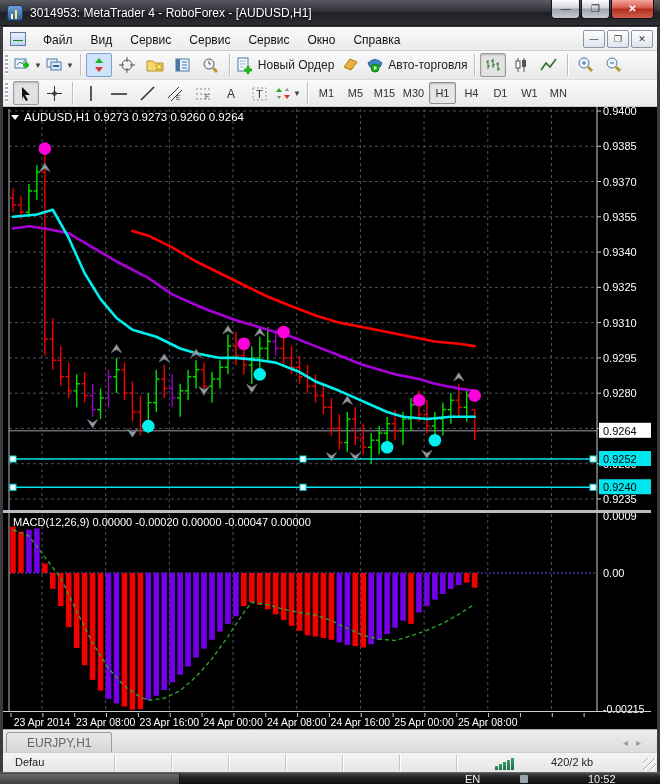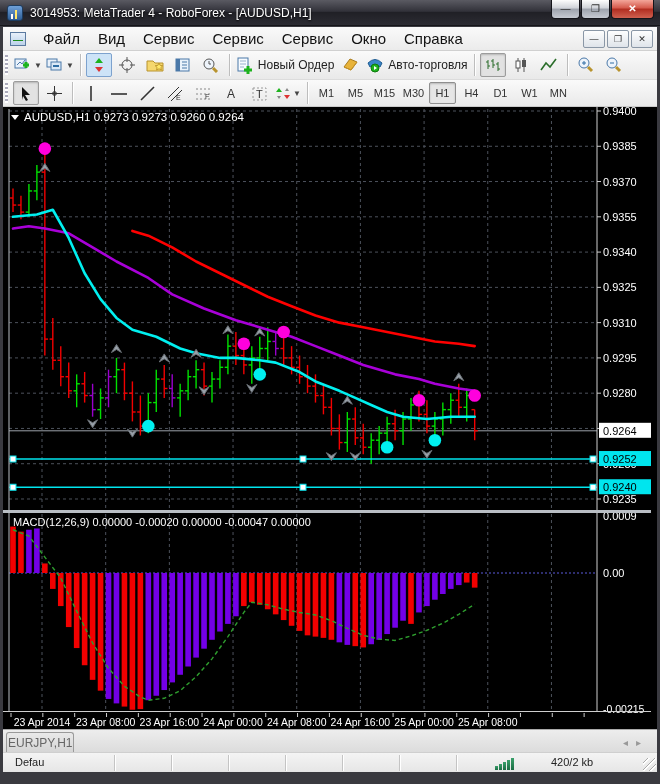--- a/index.html
+++ b/index.html
@@ -27,21 +27,21 @@
     color:#fff; font-weight:bold; }
 
   
   #menubar { position:absolute; left:3px; top:27px; width:654px; height:24px;
     background:linear-gradient(#fafafa,#ebebeb); border-bottom:1px solid #d0d0d0;
     display:flex; align-items:center; }
   #menu-chart-icon { width:16px; height:14px; margin:0 8px 0 7px;
     background:linear-gradient(#e8f0fa,#bcd2ea); border:1px solid #5b7aa0; position:relative; }
   #menu-chart-icon:before { content:""; position:absolute; left:2px; top:7px; width:10px; height:4px;
     border-top:1px solid #1b8c1b; }
-  .menu-item { padding:3px 9px; font-size:15px; color:#111; }
+  .menu-item { padding:3px 9px; font-size:12px; color:#111; }
   .mdibtns { position:absolute; right:4px; top:3px; display:flex; }
   .mdibtn { width:22px; height:18px; border:1px solid #8a97a6; background:linear-gradient(#fefefe,#dfe4ea);
     margin-left:2px; font-size:9px; color:#333; text-align:center; line-height:16px; border-radius:2px; }
 
   
   .toolbar { position:absolute; left:3px; width:654px; background:linear-gradient(#fafafa,#e9e9e9);
     display:flex; align-items:center; }
   #toolbar1 { top:51px; height:29px; border-bottom:1px solid #dcdcdc; }
   #toolbar2 { top:80px; height:27px; border-bottom:1px solid #c9c9c9; }
   .grip { width:5px; height:20px; margin:0 4px 0 2px;
@@ -58,21 +58,21 @@
     color:#333; border:1px solid transparent; border-radius:2px; margin:0 1px; }
   .tfbtn.active { background:#e6e6e6; border-color:#8f8f8f; box-shadow:inset 0 1px 2px #0003; }
 
   
   #chart-area { position:absolute; left:3px; top:107px; width:654px; height:622px; background:#000; }
   #chart-svg { position:absolute; left:0; top:0; }
 
   
   #tabbar { position:absolute; left:3px; top:729px; width:654px; height:23px;
     background:linear-gradient(#ededed,#dcdcdc); border-top:1px solid #aaa; display:flex; align-items:flex-end; }
-  .tab { height:20px; padding:0 1px; font-size:12px; line-height:20px; color:#666;
+  .tab { height:20px; padding:0 20px; font-size:12px; line-height:20px; color:#666;
     border:1px solid #9a9a9a; border-bottom:none; border-radius:3px 3px 0 0; margin-left:3px;
     background:linear-gradient(#e9e9e9,#d5d5d5); }
   .tab.active { background:#fff; color:#000; height:22px; }
   .tab-arrows { position:absolute; right:8px; bottom:4px; font-size:10px; color:#999; letter-spacing:8px; }
 
   
   #statusbar { position:absolute; left:3px; top:752px; width:654px; height:20px;
     background:linear-gradient(#f4f4f4,#e6e6e6); border-top:1px solid #cfcfcf;
     font-size:11px; color:#222; }
   .scell { position:absolute; top:2px; height:16px; border-right:1px solid #c4c4c4;
@@ -721,13 +721,19 @@
       <i style="height:4px"></i>
         <i style="height:6px"></i>
         <i style="height:8px"></i>
         <i style="height:10px"></i>
         <i style="height:12px"></i>
     </span>
     <span id="traffic">420/2 kb</span>
     <span id="resize-grip"></span>
   </div>
 
+  <div id="taskbar">
+    <span id="task-app"></span>
+    <span id="task-lang">EN</span>
+    <span id="task-tray-icon"></span>
+    <span id="task-clock">10:52</span>
+  </div>
 </div>
 
 </body></html>

